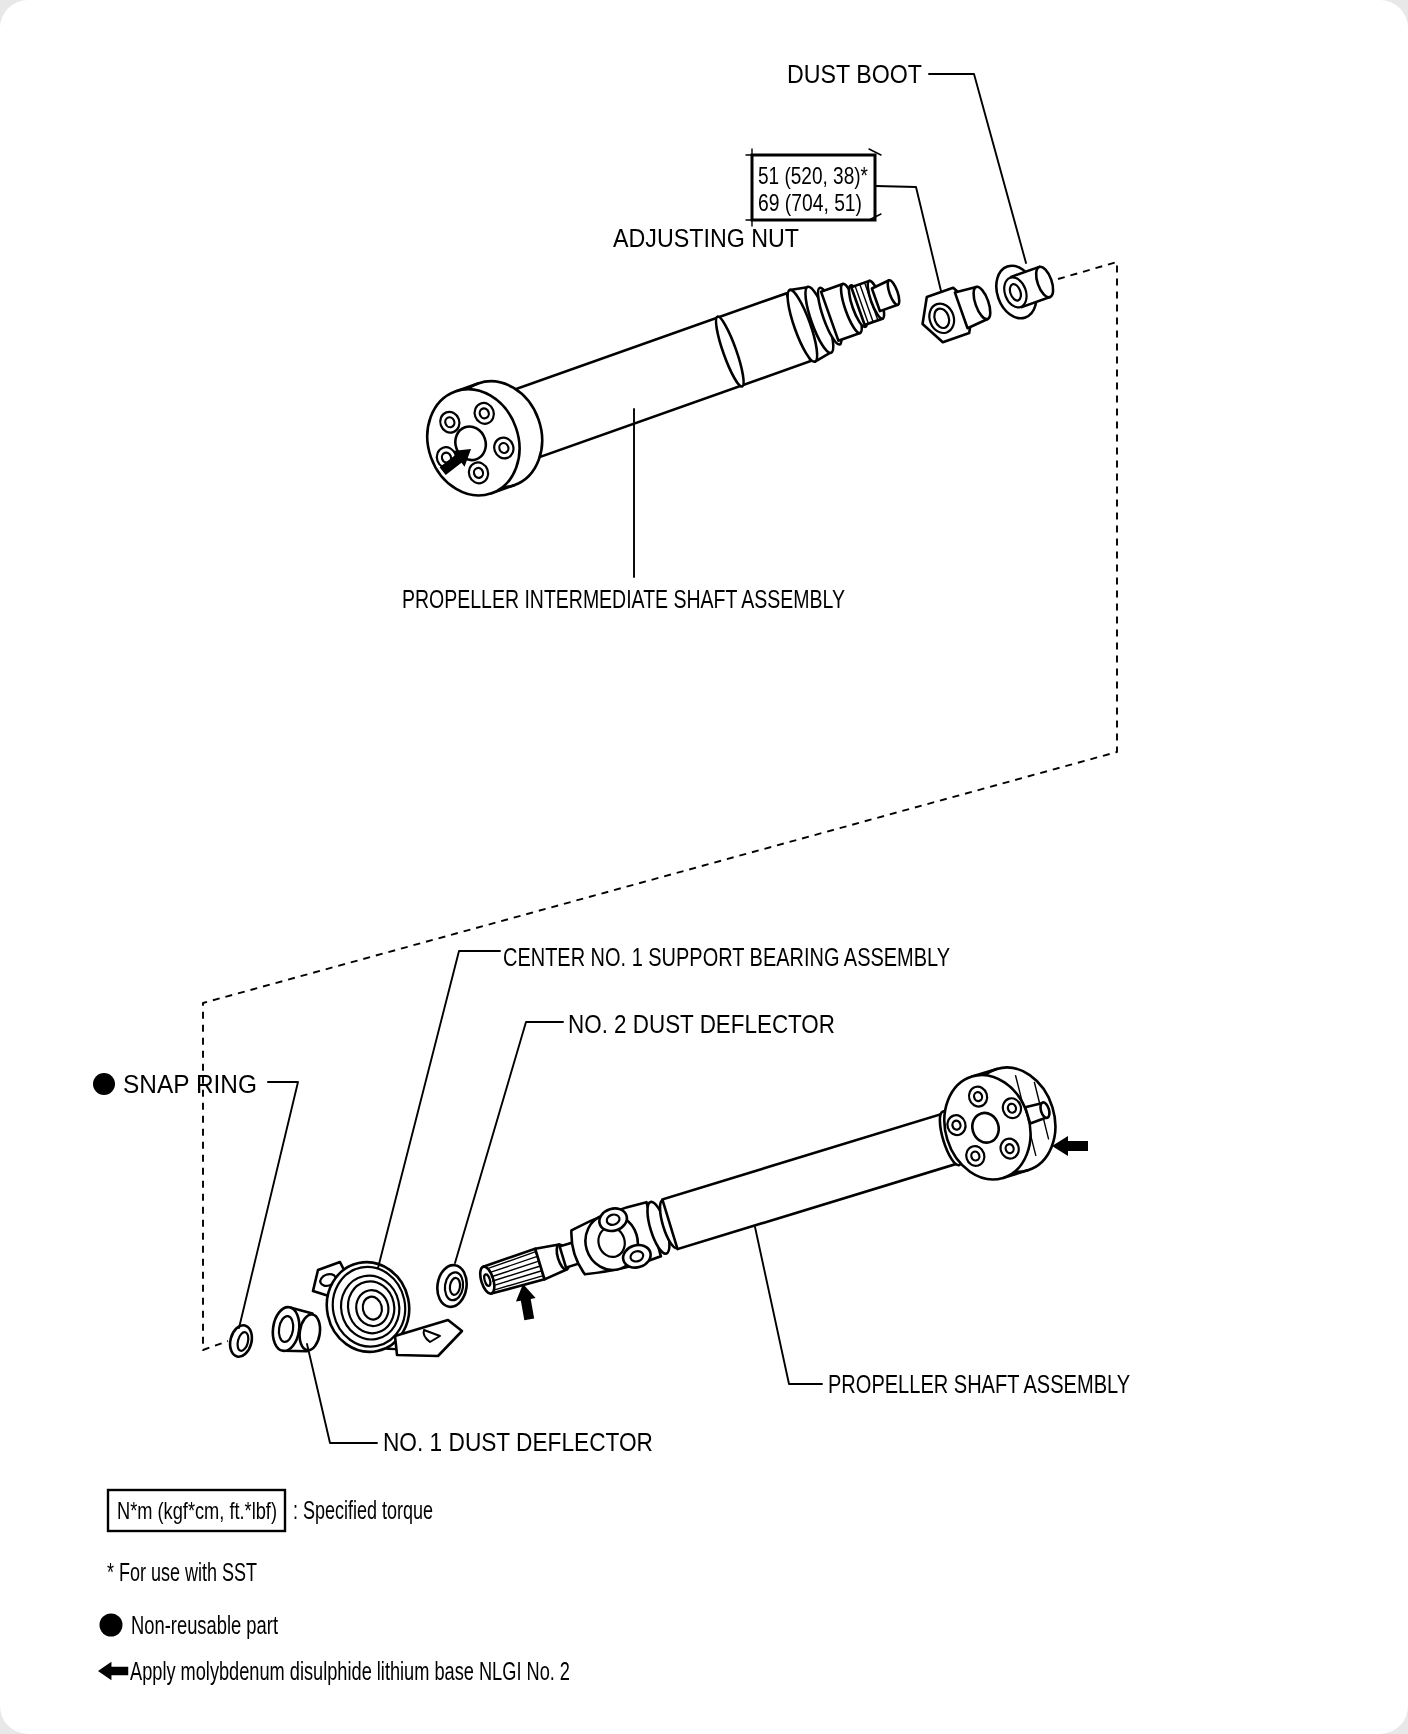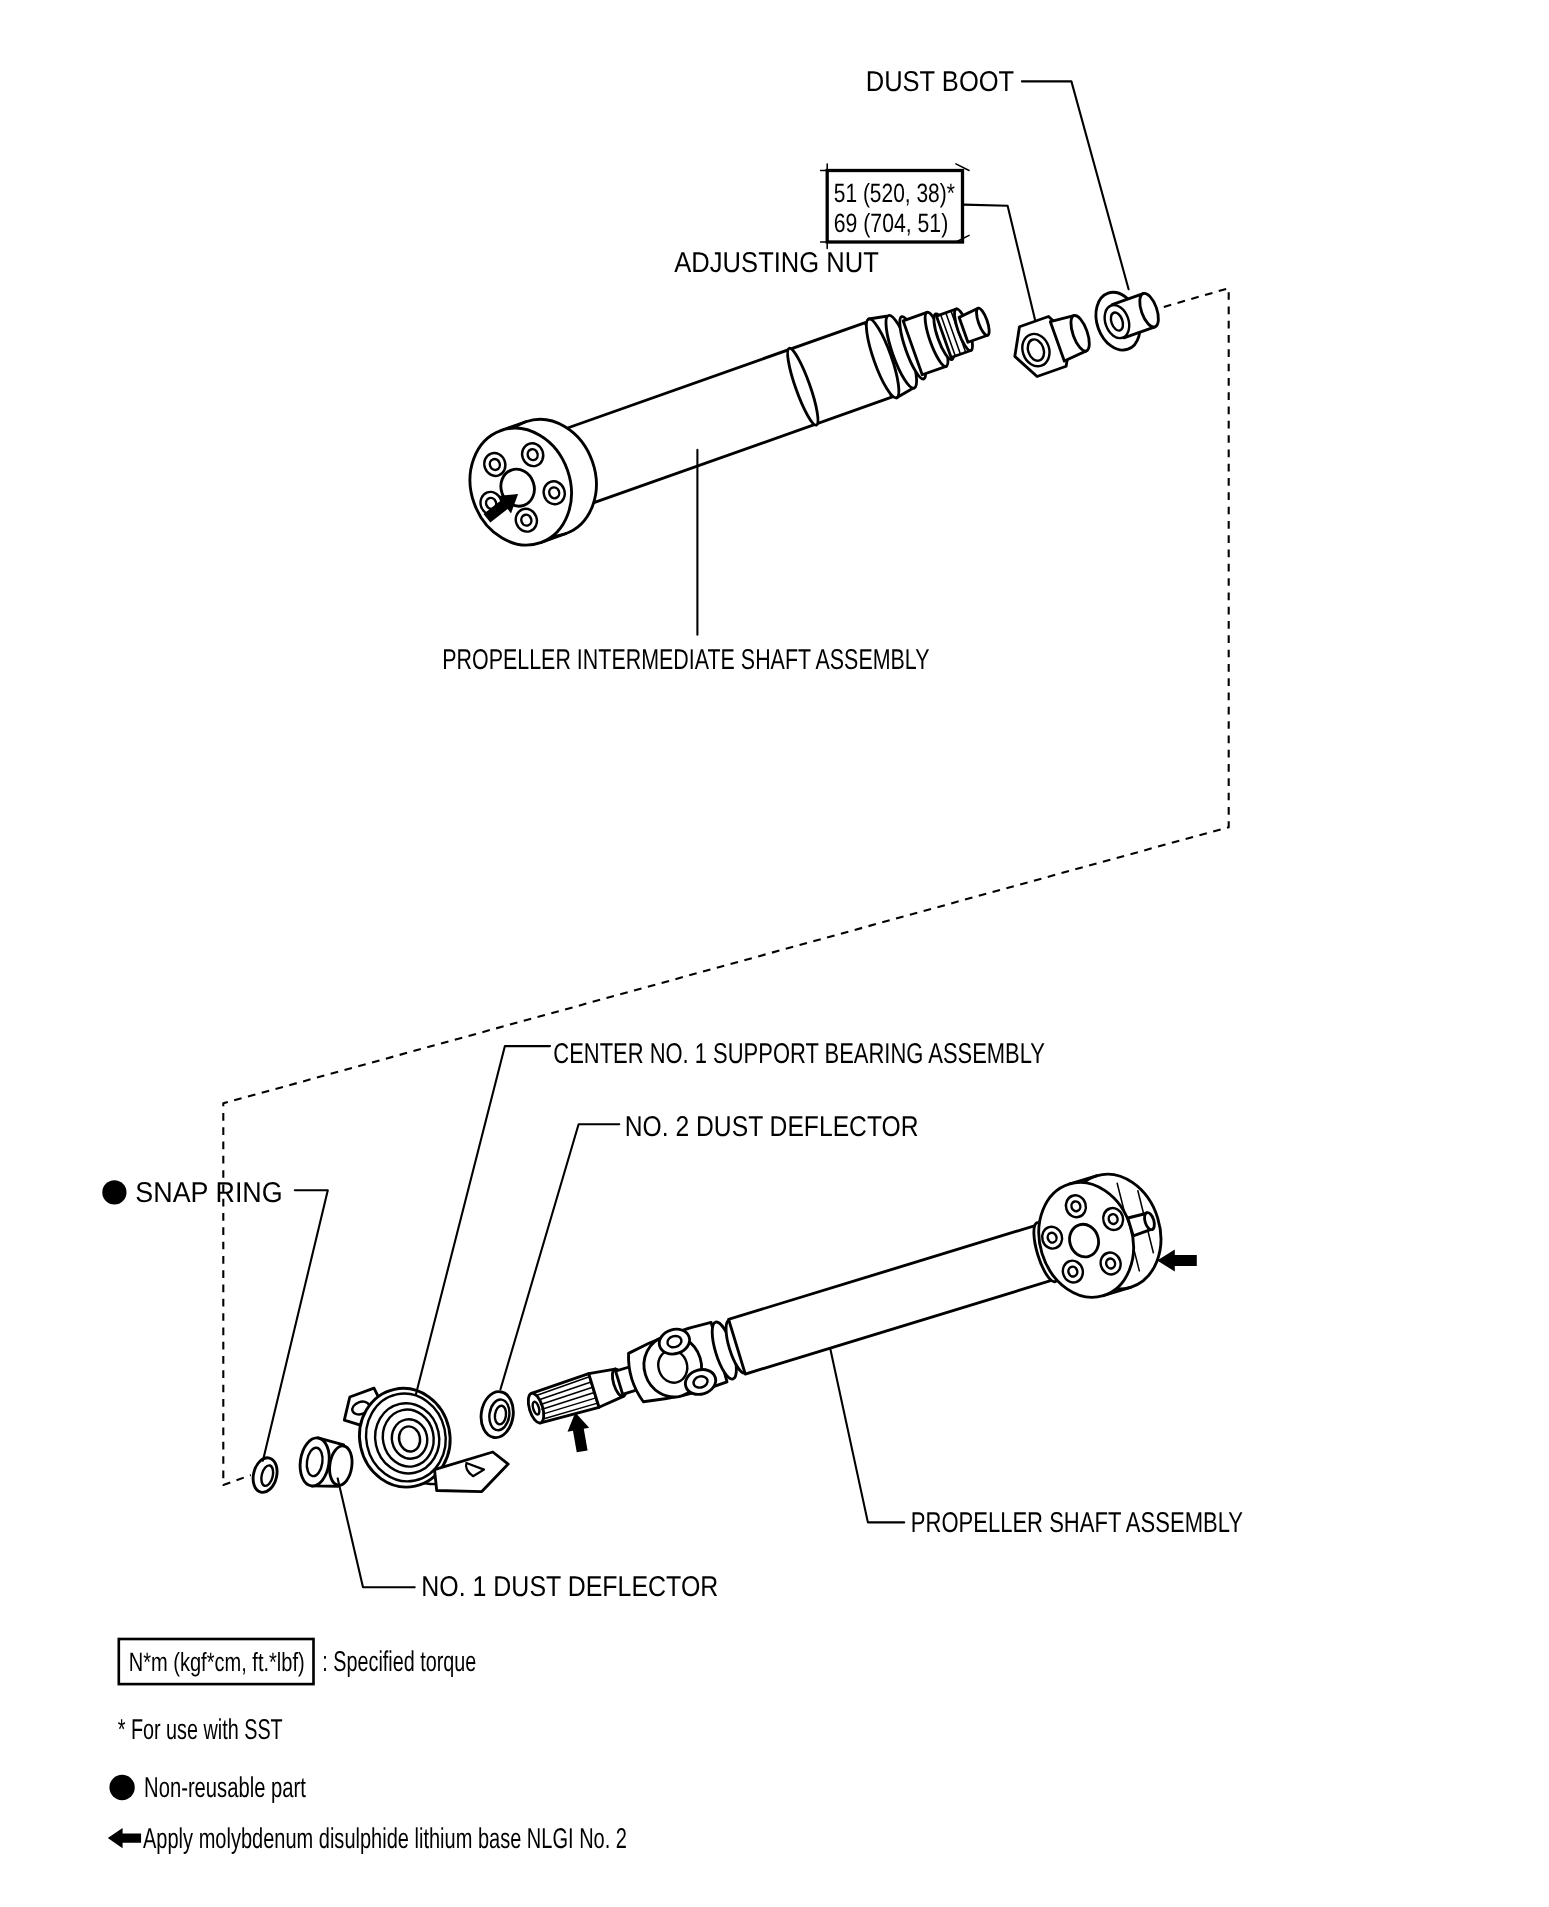--- a/index.html
+++ b/index.html
@@ -1,17 +1,17 @@
 <!DOCTYPE html>
 <html><head>
 <meta charset="utf-8">
 <style>
   html,body{margin:0;padding:0;background:#e8e8e8;}
   .page{position:relative;width:1408px;height:1734px;background:#fff;margin:0 auto;
-        font-family:"Liberation Sans", sans-serif;}
+        font-family:"Liberation Sans", sans-serif;border-radius:28px;}
   svg{display:block}
   
   .s  {fill:#ffffff;stroke:#000;stroke-width:2.6;stroke-linejoin:round;stroke-linecap:round;}
   .s2 {fill:#ffffff;stroke:#000;stroke-width:2.2;stroke-linejoin:round;stroke-linecap:round;}
   .sn {fill:none;stroke:#000;stroke-width:2.6;stroke-linejoin:round;stroke-linecap:round;}
   .sn2{fill:none;stroke:#000;stroke-width:2;stroke-linejoin:round;stroke-linecap:round;}
   .thin{fill:none;stroke:#000;stroke-width:1.4;stroke-linecap:round;}
   .lead{fill:none;stroke:#000;stroke-width:1.9;stroke-linejoin:round;stroke-linecap:round;}
   .dash{fill:none;stroke:#000;stroke-width:1.9;stroke-dasharray:7 6;stroke-linejoin:round;}
   .solid{fill:#000;stroke:none;}

